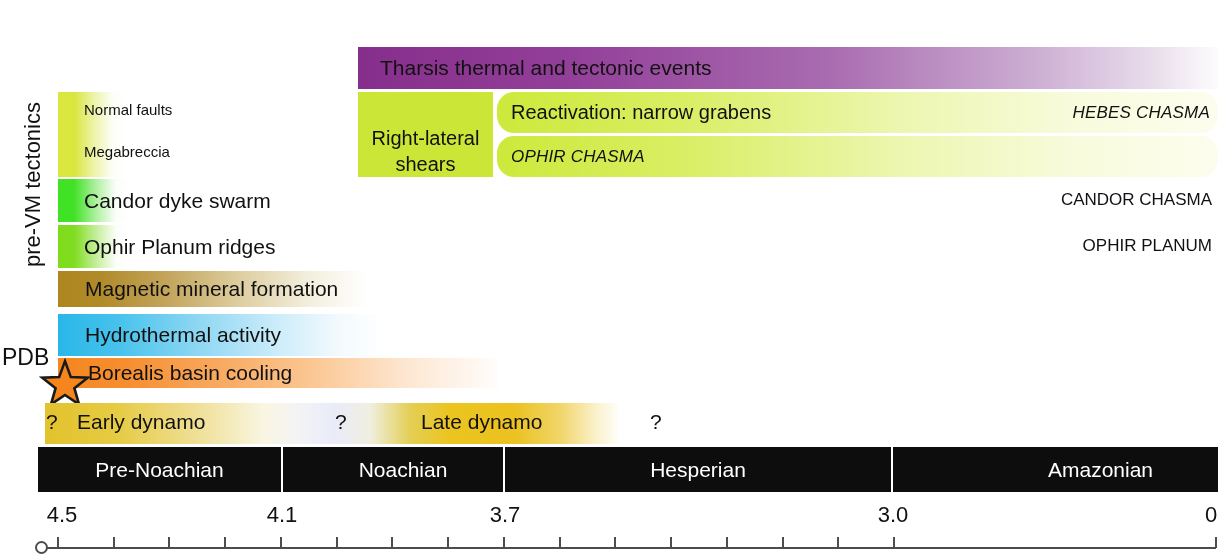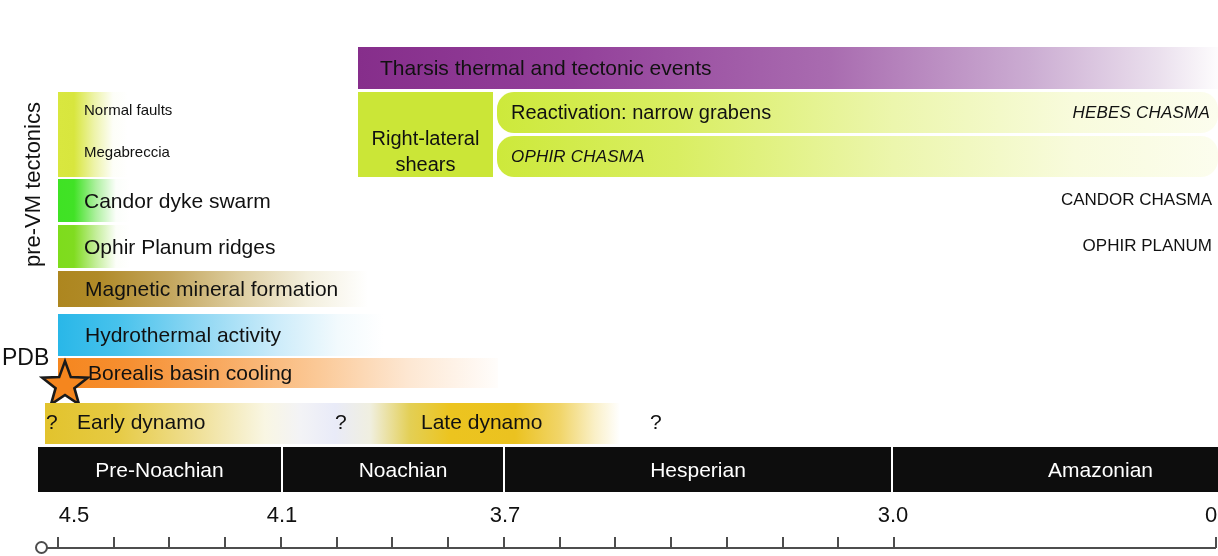--- a/index.html
+++ b/index.html
@@ -152,21 +152,21 @@
       <span>Noachian</span>
     </div>
     <div class="epoch-seg divider" id="seg-hesperian">
       <span>Hesperian</span>
     </div>
     <div class="epoch-seg" id="seg-amazonian">
       <span>Amazonian</span>
     </div>
   </div>
 
-  <div class="age-label" style="left:52px;">4.5</div>
+  <div class="age-label" style="left:40px;">4.5</div>
   <div class="age-label" style="left:260px;">4.1</div>
   <div class="age-label" style="left:483px;">3.7</div>
   <div class="age-label" style="left:871px;">3.0</div>
   <div class="age-label" style="left:1189px;">0</div>
 
   <div class="abs" id="ruler-line"></div>
   <div class="abs" id="ruler-circle"></div>
   <div id="ticks">
       <div class="tick" style="left: 57px;"></div>
       <div class="tick" style="left: 112.733px;"></div>

